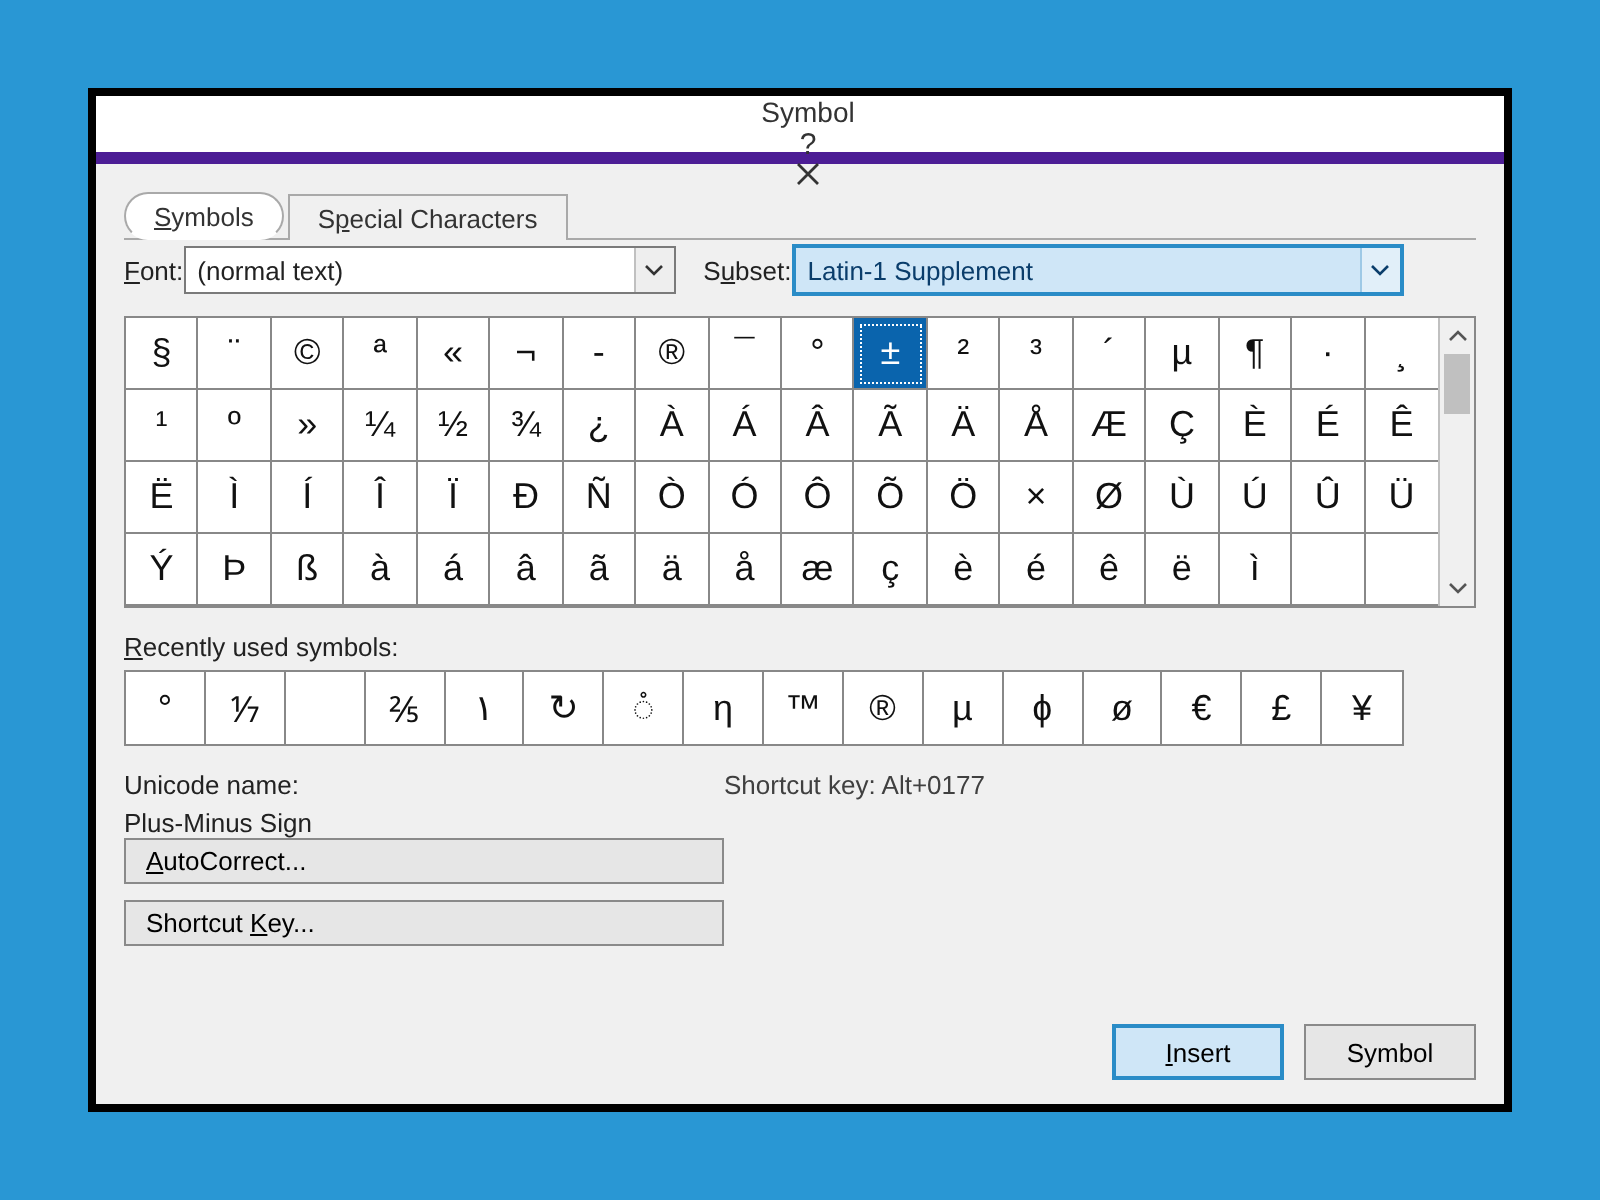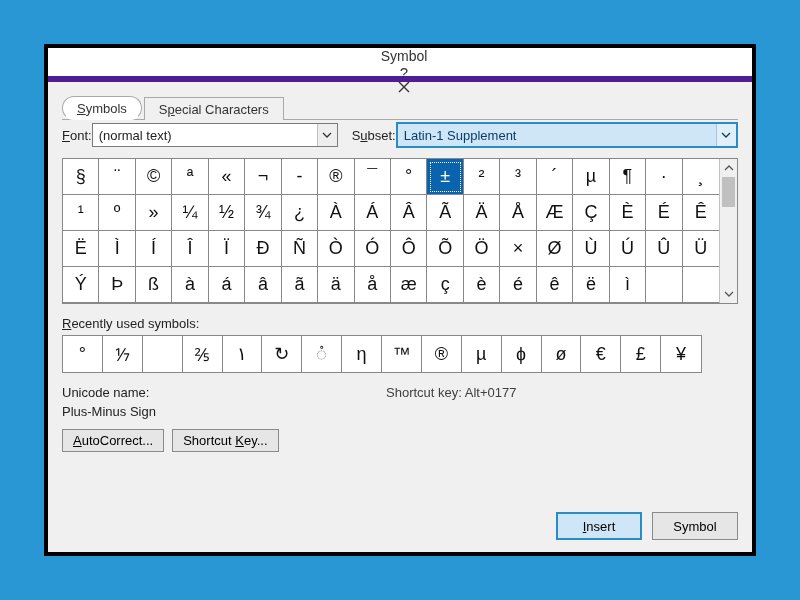--- a/index.html
+++ b/index.html
@@ -68,21 +68,21 @@
   }
   .combo .val { flex:1; padding:0 6px; font-size:13px; color:#222; white-space:nowrap; overflow:hidden; }
   .combo .arrow {
     width:20px; height:100%;
     display:flex; align-items:center; justify-content:center;
     border-left:1px solid #c0c0c0;
     background:#eee;
   }
   .combo-font { width:246px; }
   .combo-subset {
-    width:342px;
+    width:306px;
     border:2px solid #2a8cc7;
     background:#cfe6f7;
     height:26px;
   }
   .combo-subset .val { color:#0a3d6b; }
   .combo-subset .arrow { background:#e1eff9; border-left:1px solid #9ec9e6; }
   
   .grid-wrap {
     margin-top:10px;
     display:flex;
@@ -124,28 +124,28 @@
     grid-auto-rows:36px;
     border:1px solid #888;
     background:#fff;
     width:640px;
   }
   .recent-grid .cell { font-size:18px; }
   .recent-grid .cell:nth-child(16n) { border-right:none; }
   .recent-grid .cell { border-bottom:none; }
   
   .low {
-    display:flex; gap:24px;
+    display:flex; 
     margin-top:12px;
   }
   .low-left { flex:0 0 300px; }
   .low-right { flex:1; }
   .uname-lbl { font-size:13px; color:#222; }
   .uname-val { font-size:13px; color:#222; margin-top:4px; }
-  .btnrow { margin-top:10px; display:flex; gap:8px; }
+  .btnrow { display:flex; gap:8px;flex-direction:column; }
   .pushbtn {
     border:1px solid #8a8a8a;
     background:#e6e6e6;
     padding:3px 10px;
     font-size:13px;
     cursor:pointer;
   }
   .cc-row { display:flex; align-items:center; gap:6px; margin-top:20px; }
   .txtbox {
     border:1px solid #7a7a7a;

